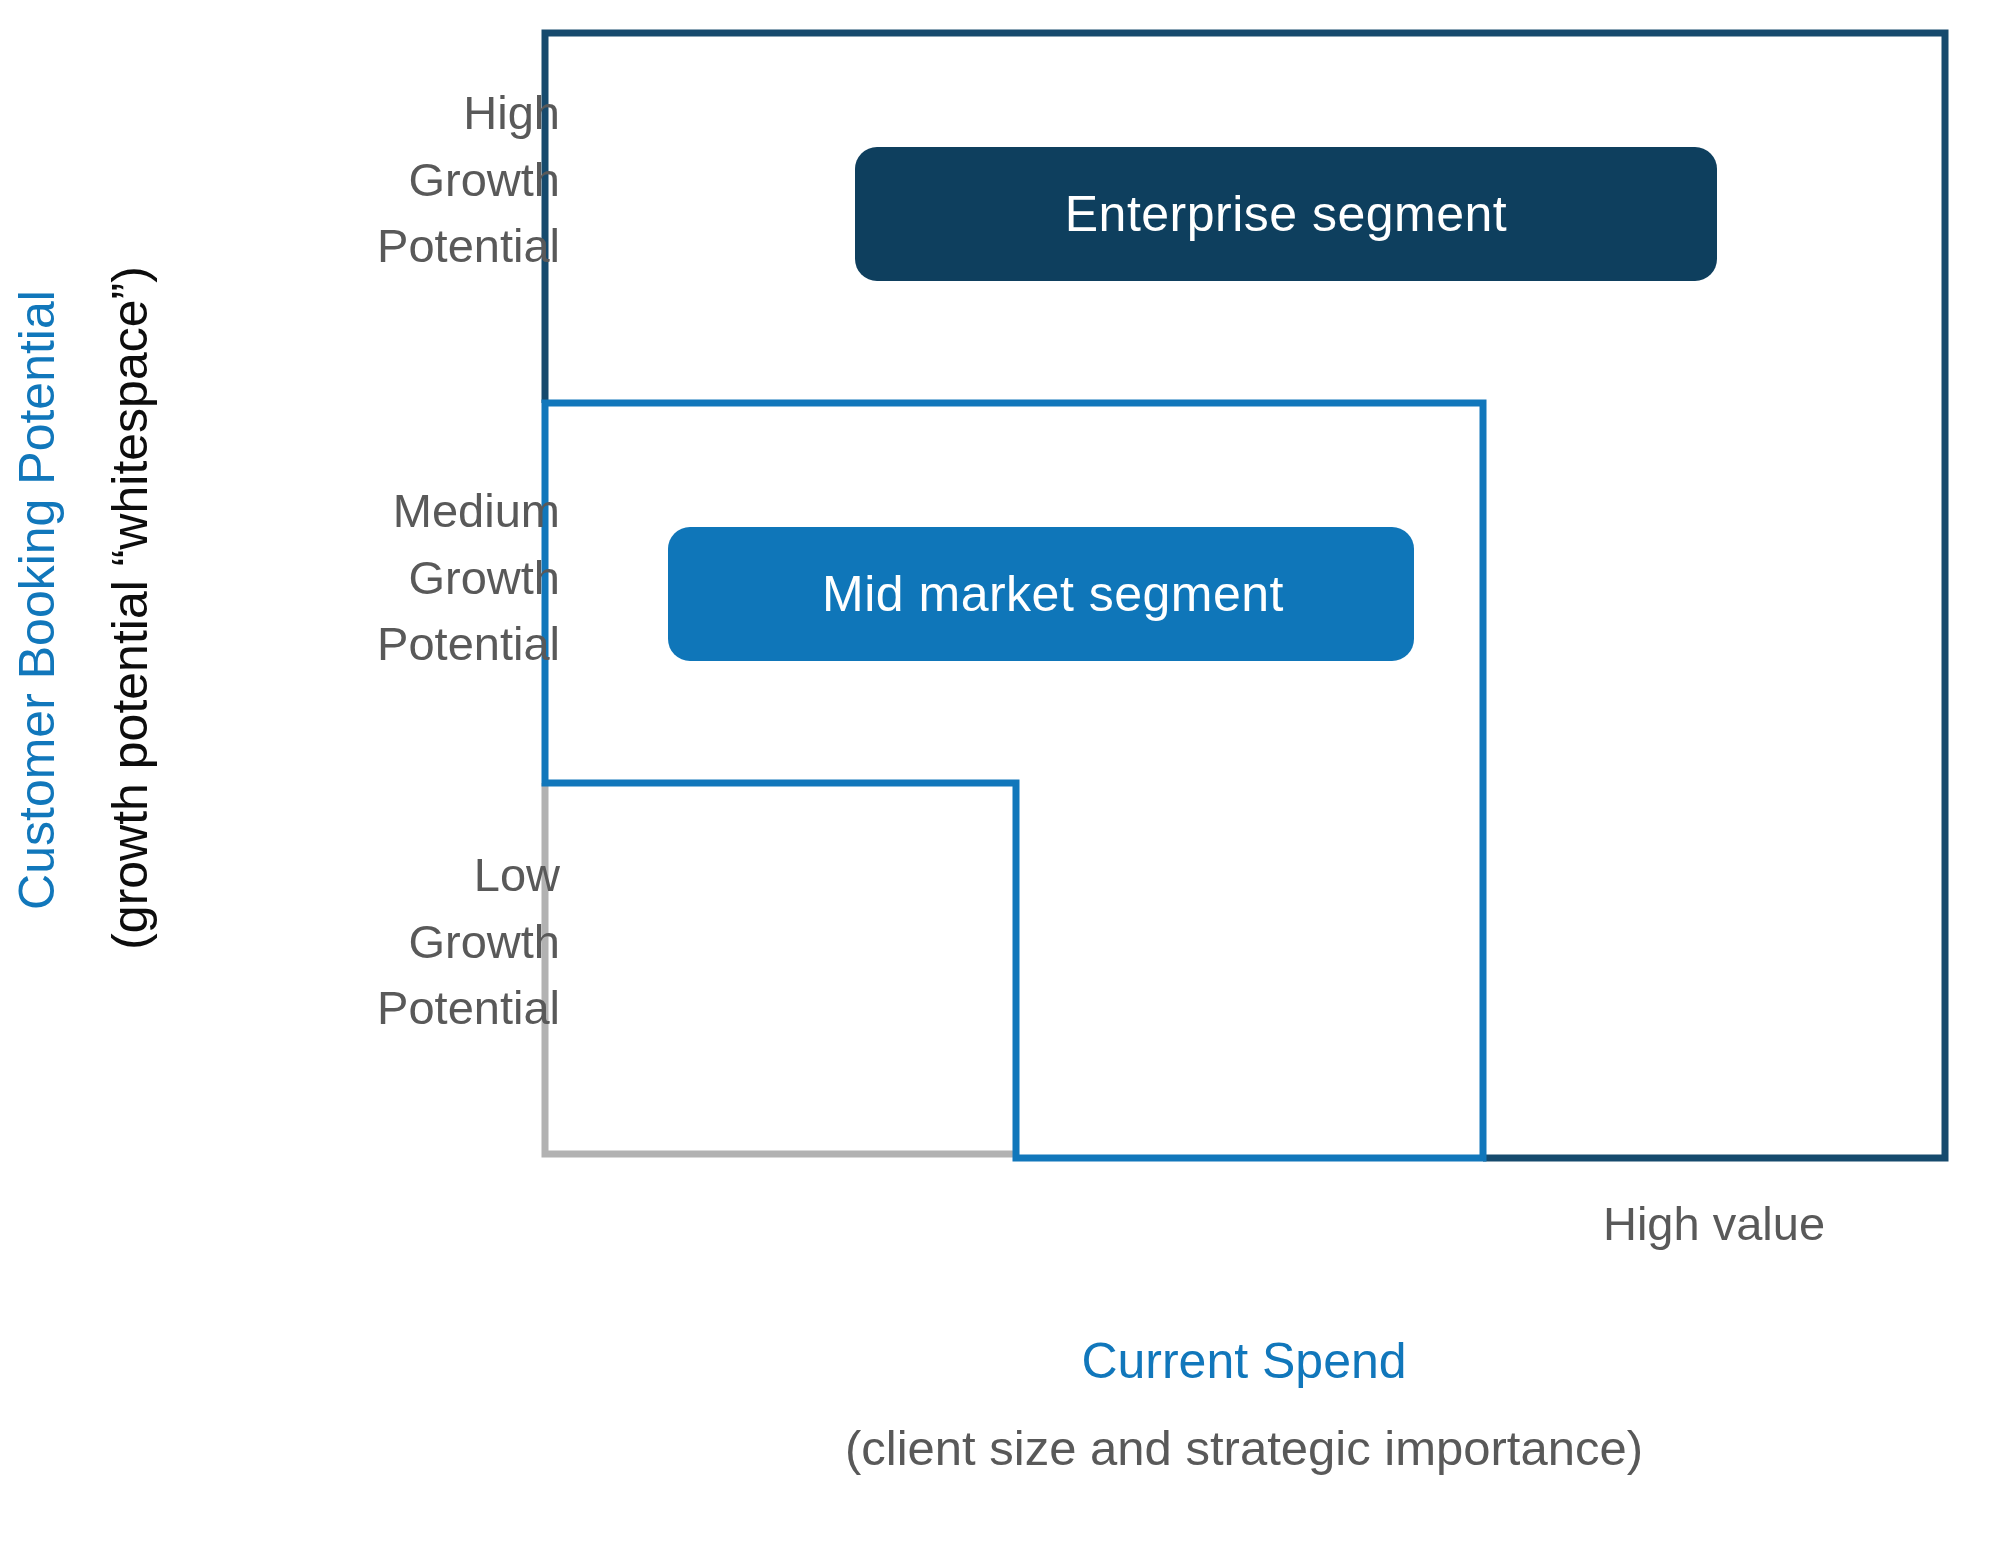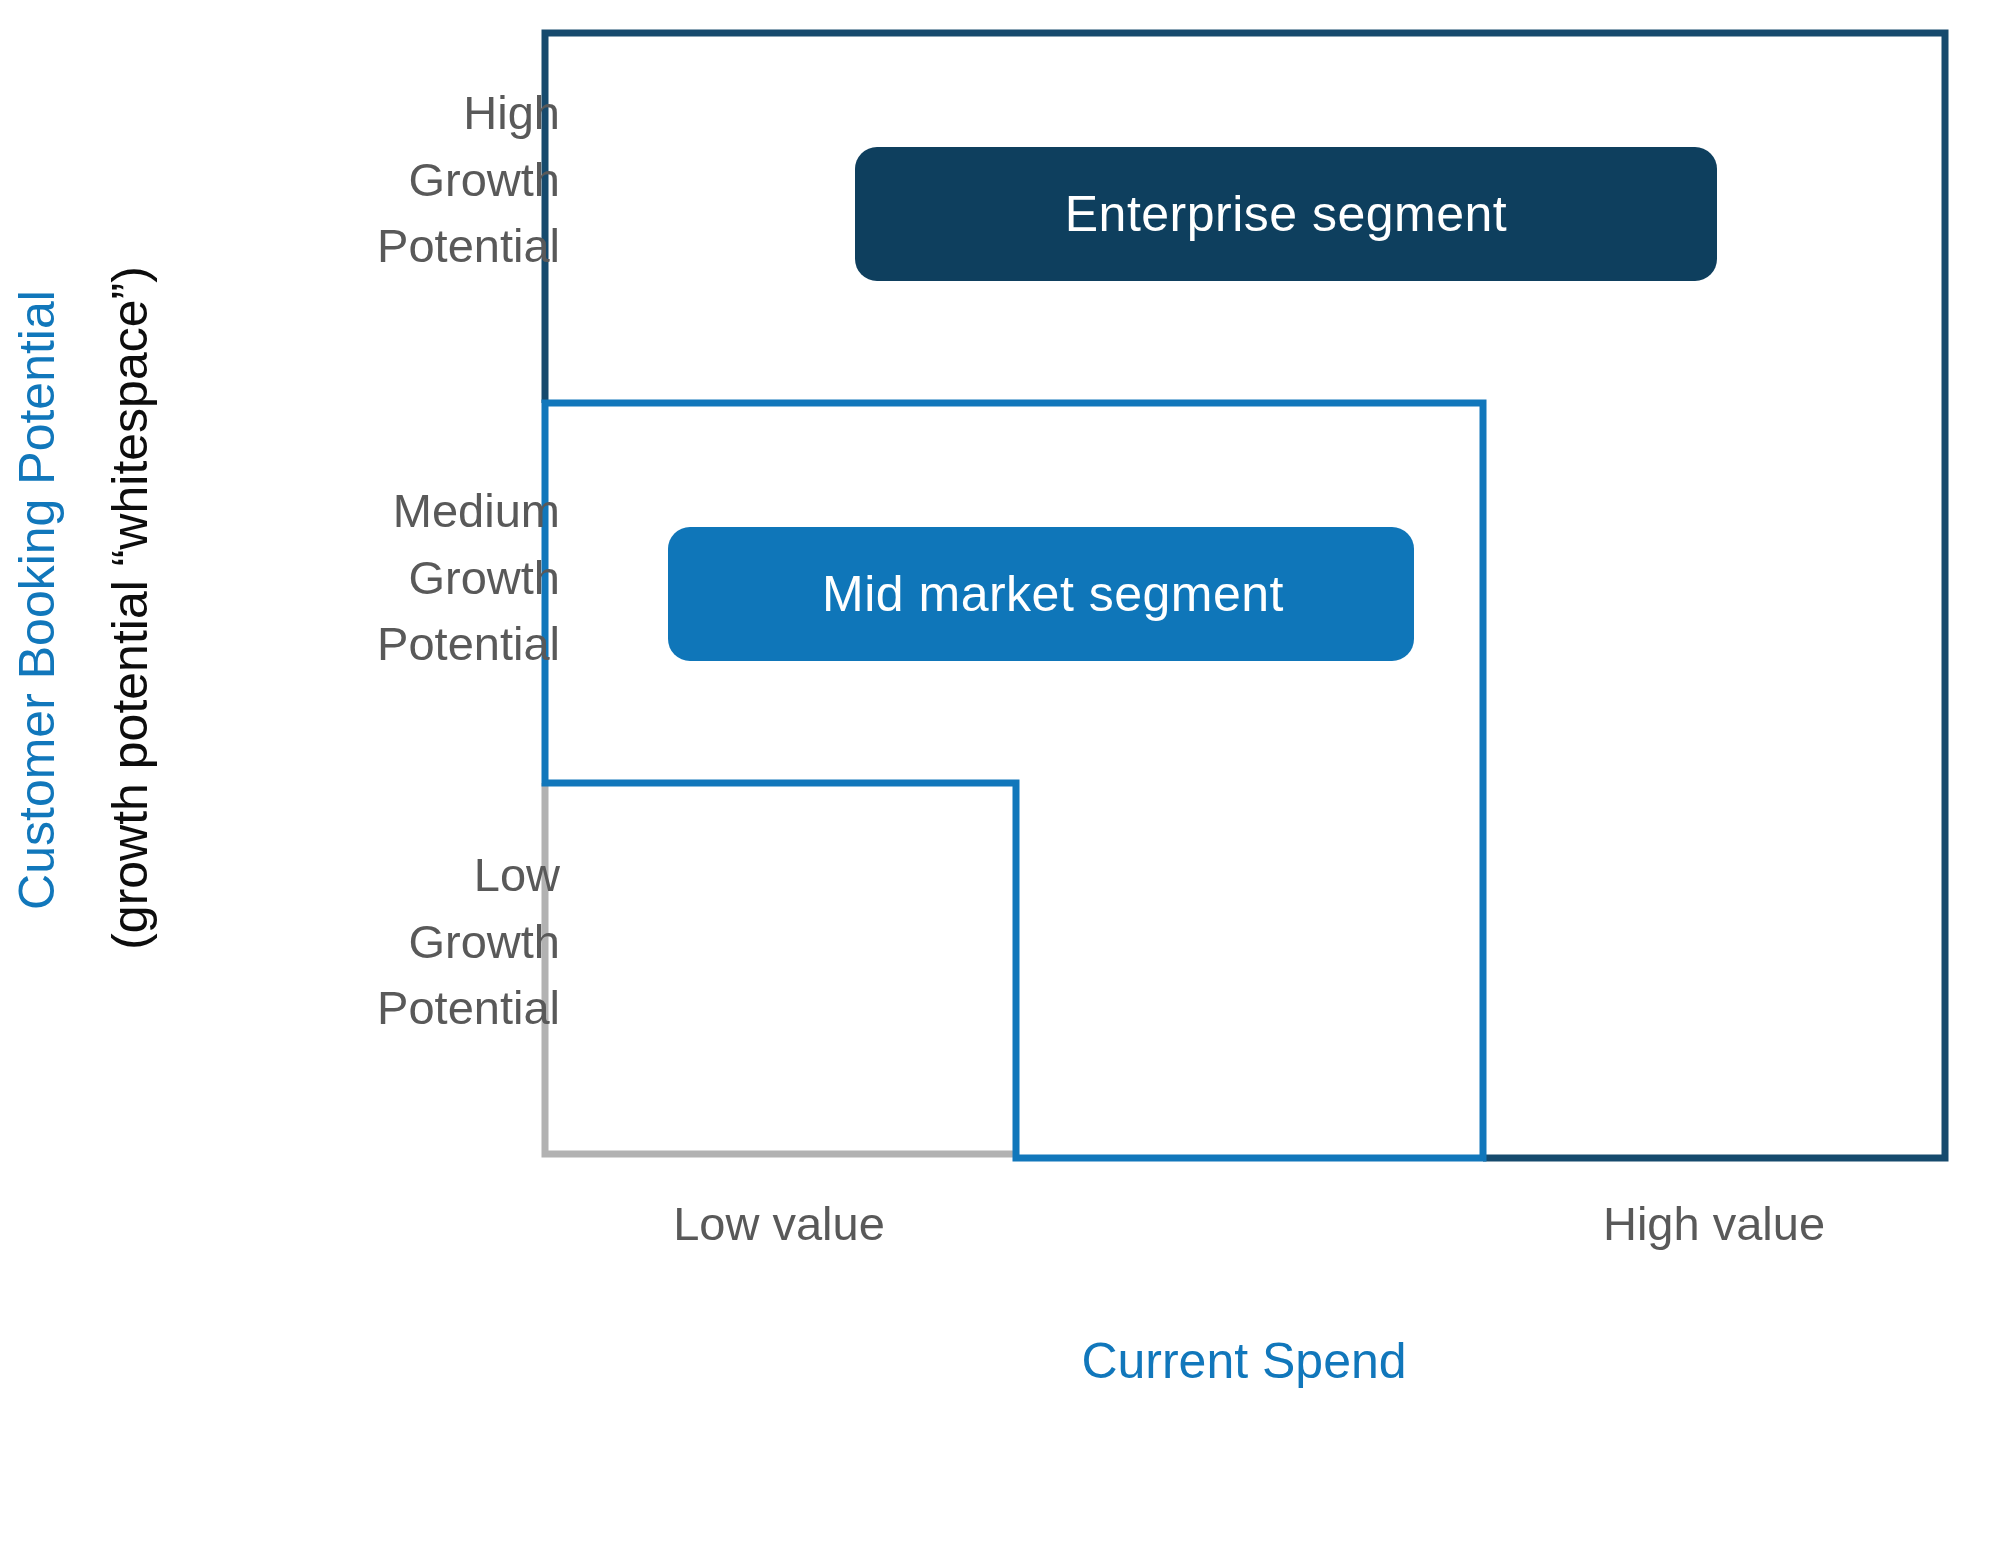--- a/index.html
+++ b/index.html
@@ -139,18 +139,18 @@
   <div class="y-tick" id="y-tick-medium">Medium
 Growth
 Potential</div>
   <div class="y-tick" id="y-tick-low">Low
 Growth
 Potential</div>
 
   <div class="seg-box" id="enterprise-box">Enterprise segment</div>
   <div class="seg-box" id="midmarket-box">Mid market segment</div>
 
-  <div class="x-tick" id="x-tick-low">Low value</div>
   <div class="x-tick" id="x-tick-high">High value</div>
 
   <div id="x-axis-title">Current Spend</div>
+  <div id="x-axis-subtitle">(client size and strategic importance)</div>
 
 </div>
 
 </body></html>

